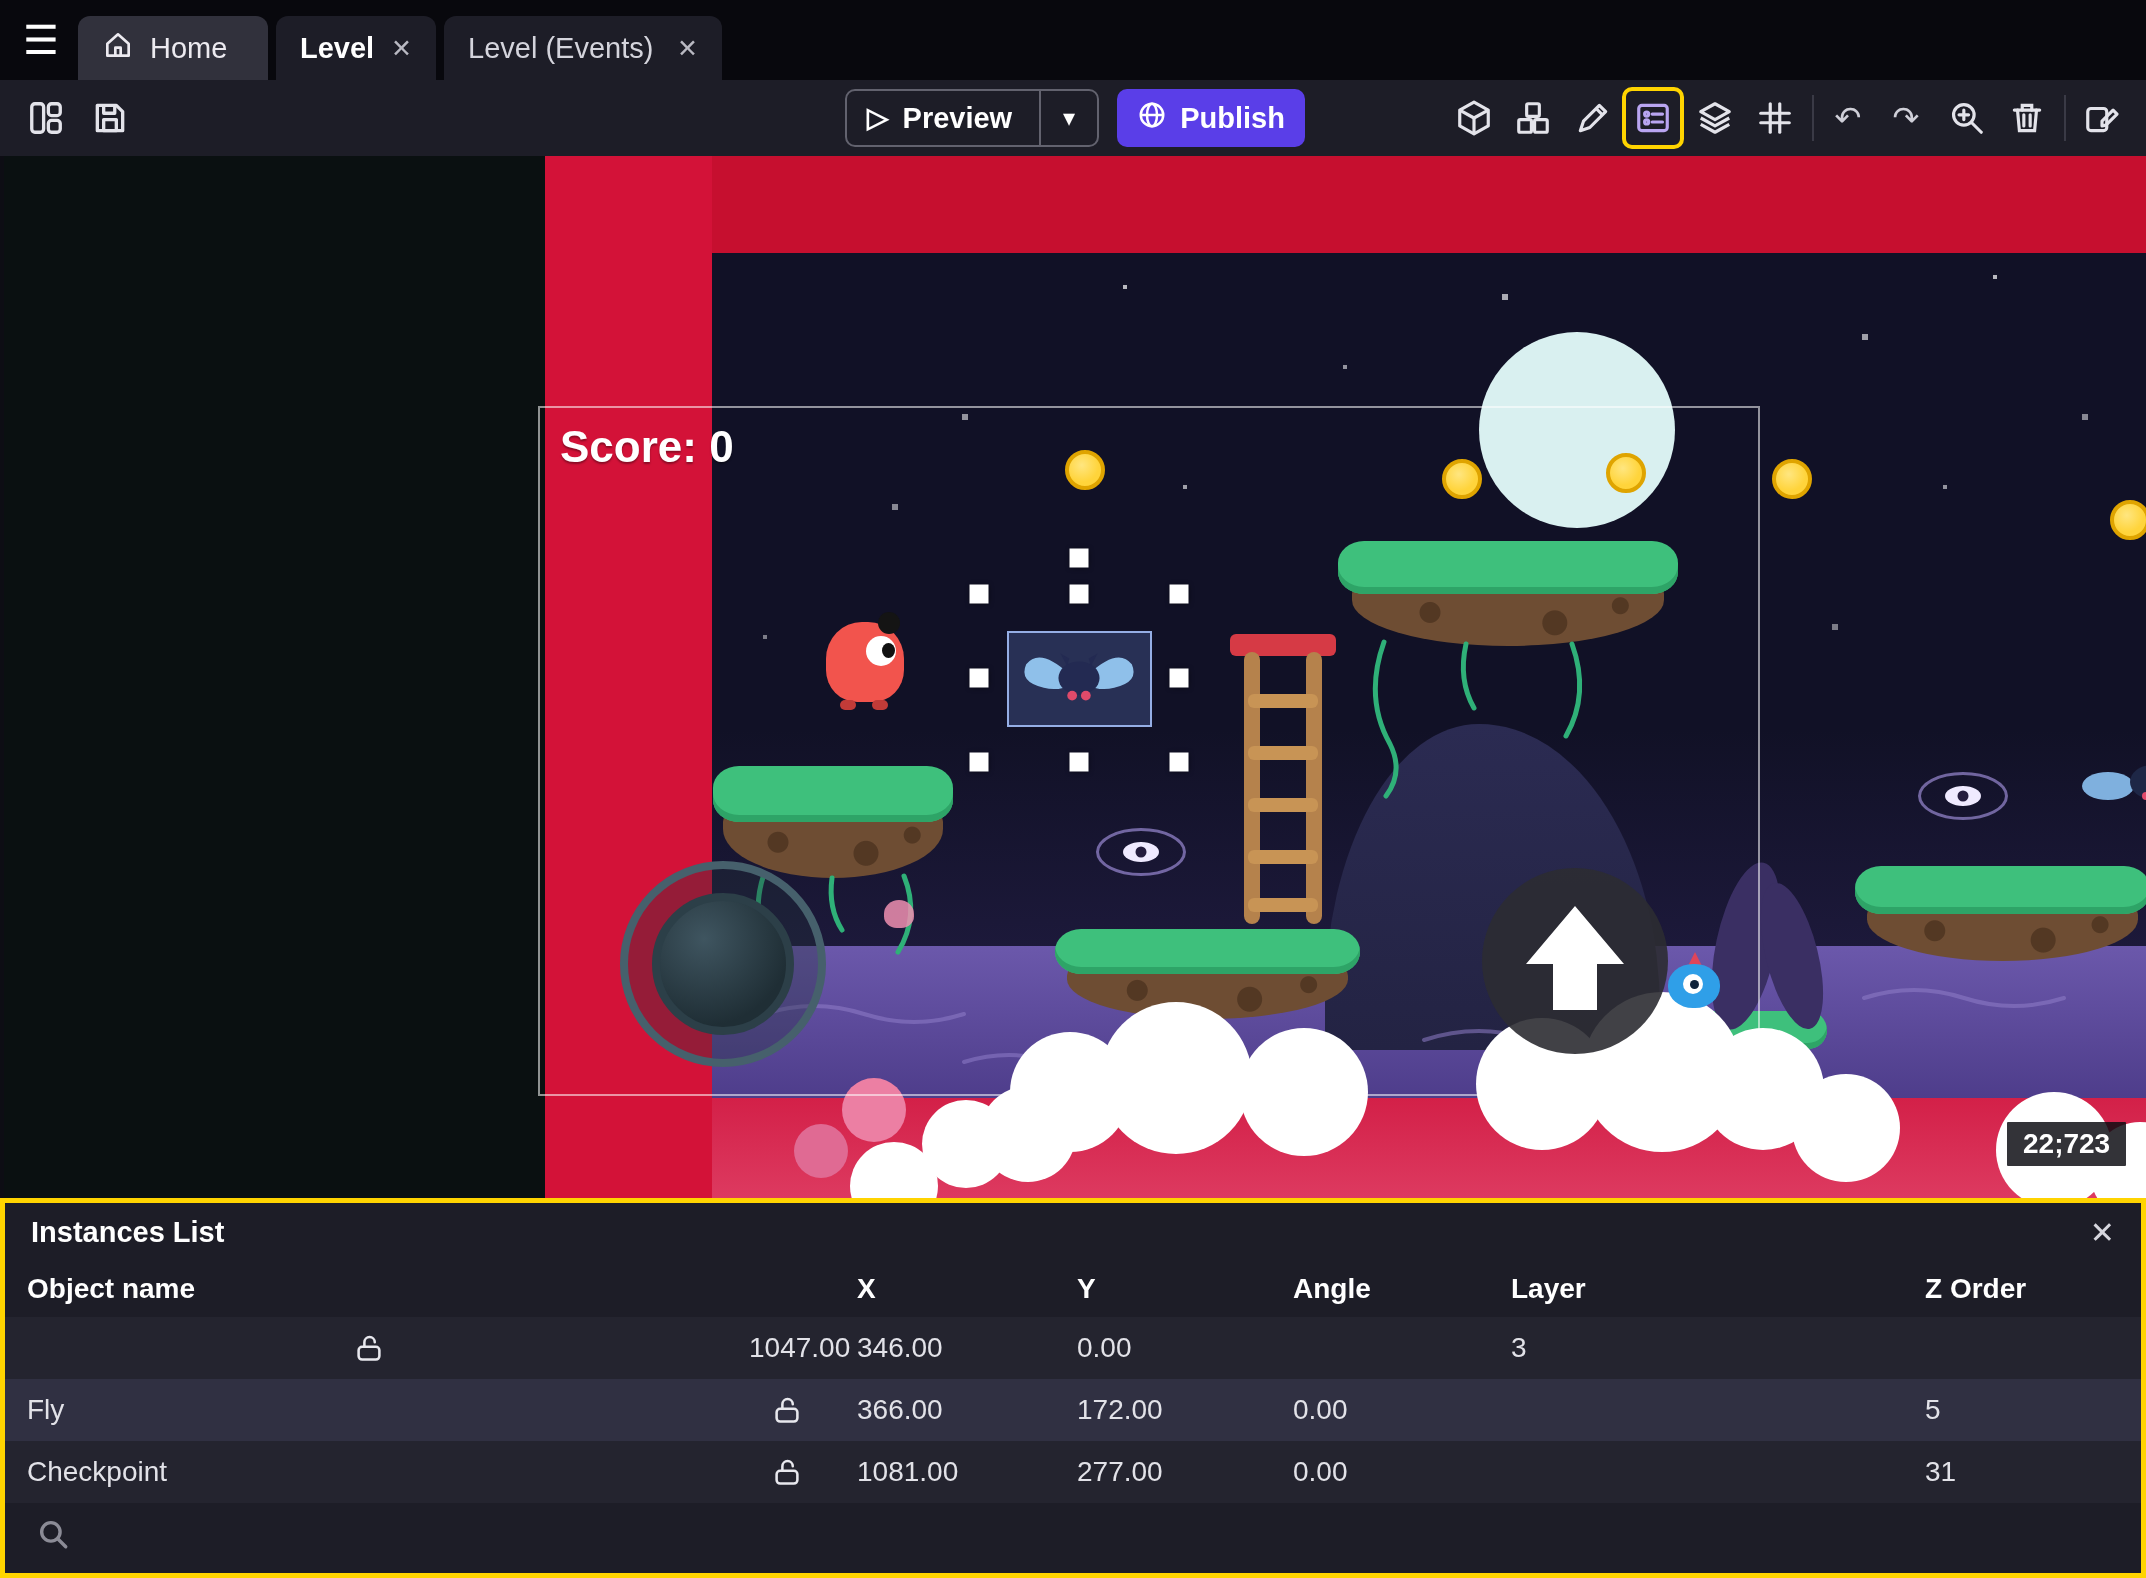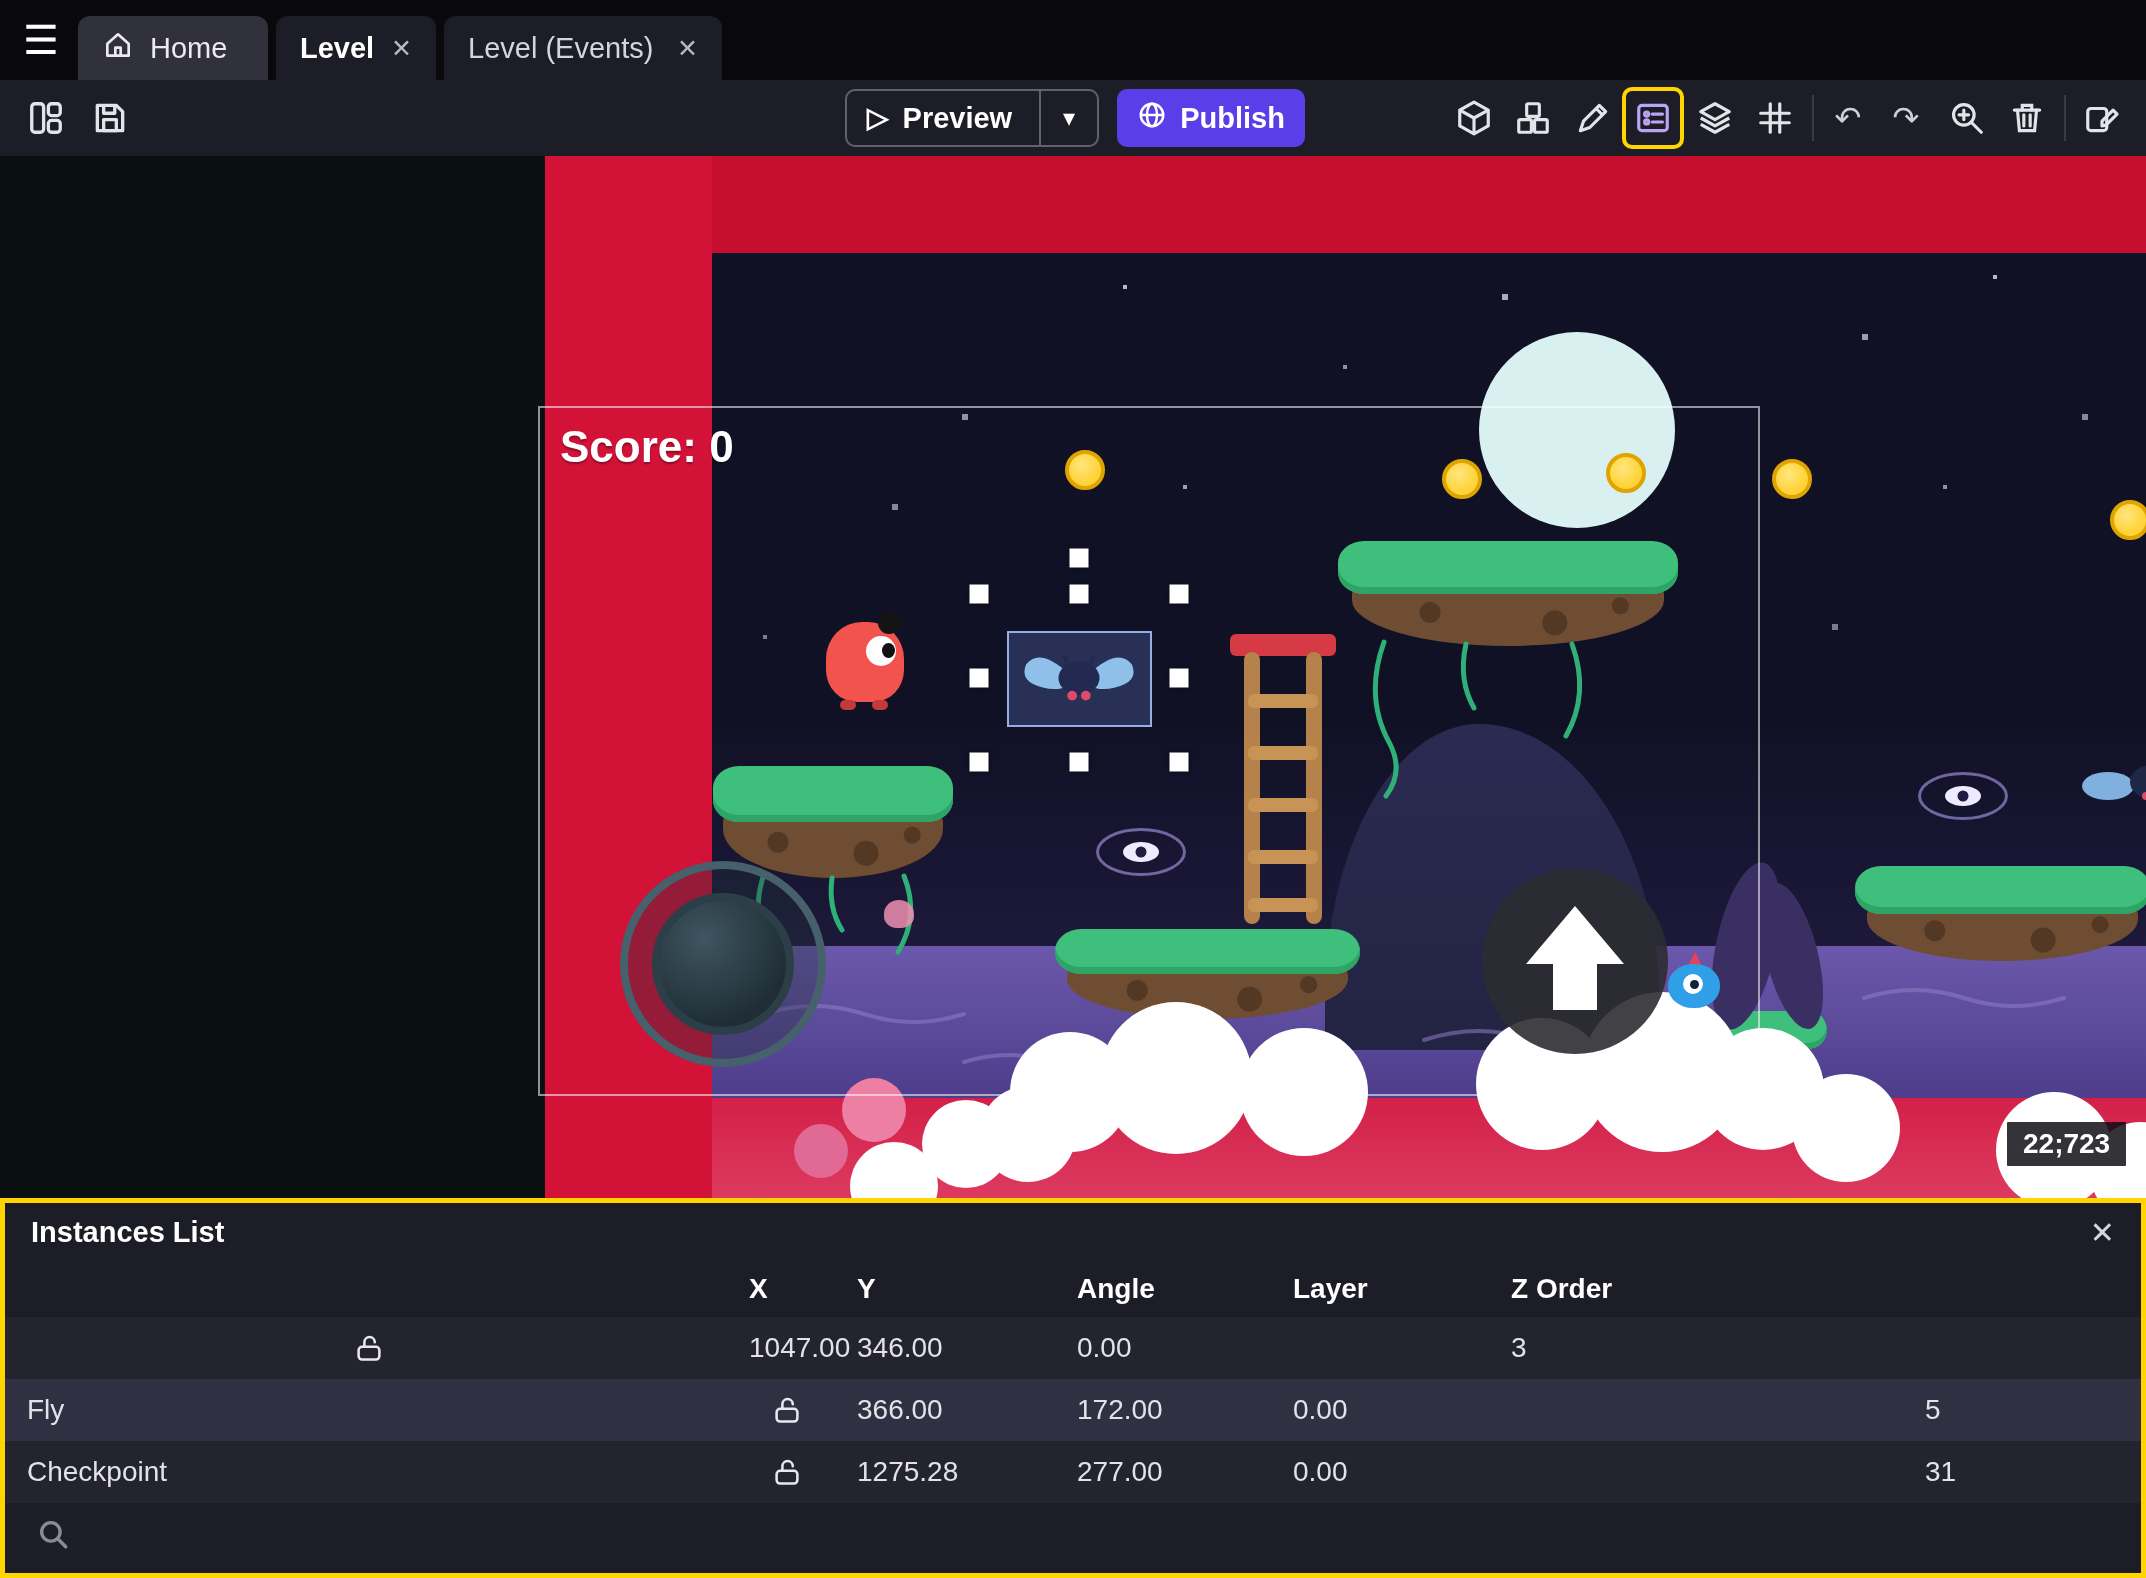--- a/index.html
+++ b/index.html
@@ -369,20 +369,21 @@
     <div class="abs coords" style="left:2003px;top:966px;">22;723</div>
   </div>
 
   <section id="panel">
     <div class="panel-head">
       <h2>Instances List</h2>
       <span class="panel-close">✕</span>
     </div>
 
     <div class="irow header">
+      <div>Object name</div>
       <div class="lockcell"></div>
       <div>X</div>
       <div>Y</div>
       <div>Angle</div>
       <div>Layer</div>
       <div>Z Order</div>
     </div>
 
     <div class="irow r-even">
       <div class="lockcell">
@@ -414,21 +415,21 @@
     </div>
 
     <div class="irow r-even">
       <div>Checkpoint</div>
       <div class="lockcell">
         <svg width="30" height="30" viewBox="0 0 26 26" fill="none" stroke="#e8e8ee" stroke-width="2.2" stroke-linecap="round">
             <rect x="4" y="12" width="18" height="11" rx="3"></rect>
             <path d="M9 12 V8 a4.5 4.5 0 0 1 9 0"></path>
           </svg>
       </div>
-      <div>1275.28</div>
+      <div>1081.00</div>
       <div>277.00</div>
       <div>0.00</div>
       <div></div>
       <div>31</div>
     </div>
 
     <div class="searchbar">
       <span>
         <svg width="34" height="34" viewBox="0 0 24 24" fill="none" stroke="#8b8b96" stroke-width="2.4" stroke-linecap="round">
             <circle cx="10.5" cy="10.5" r="6.5"></circle>

